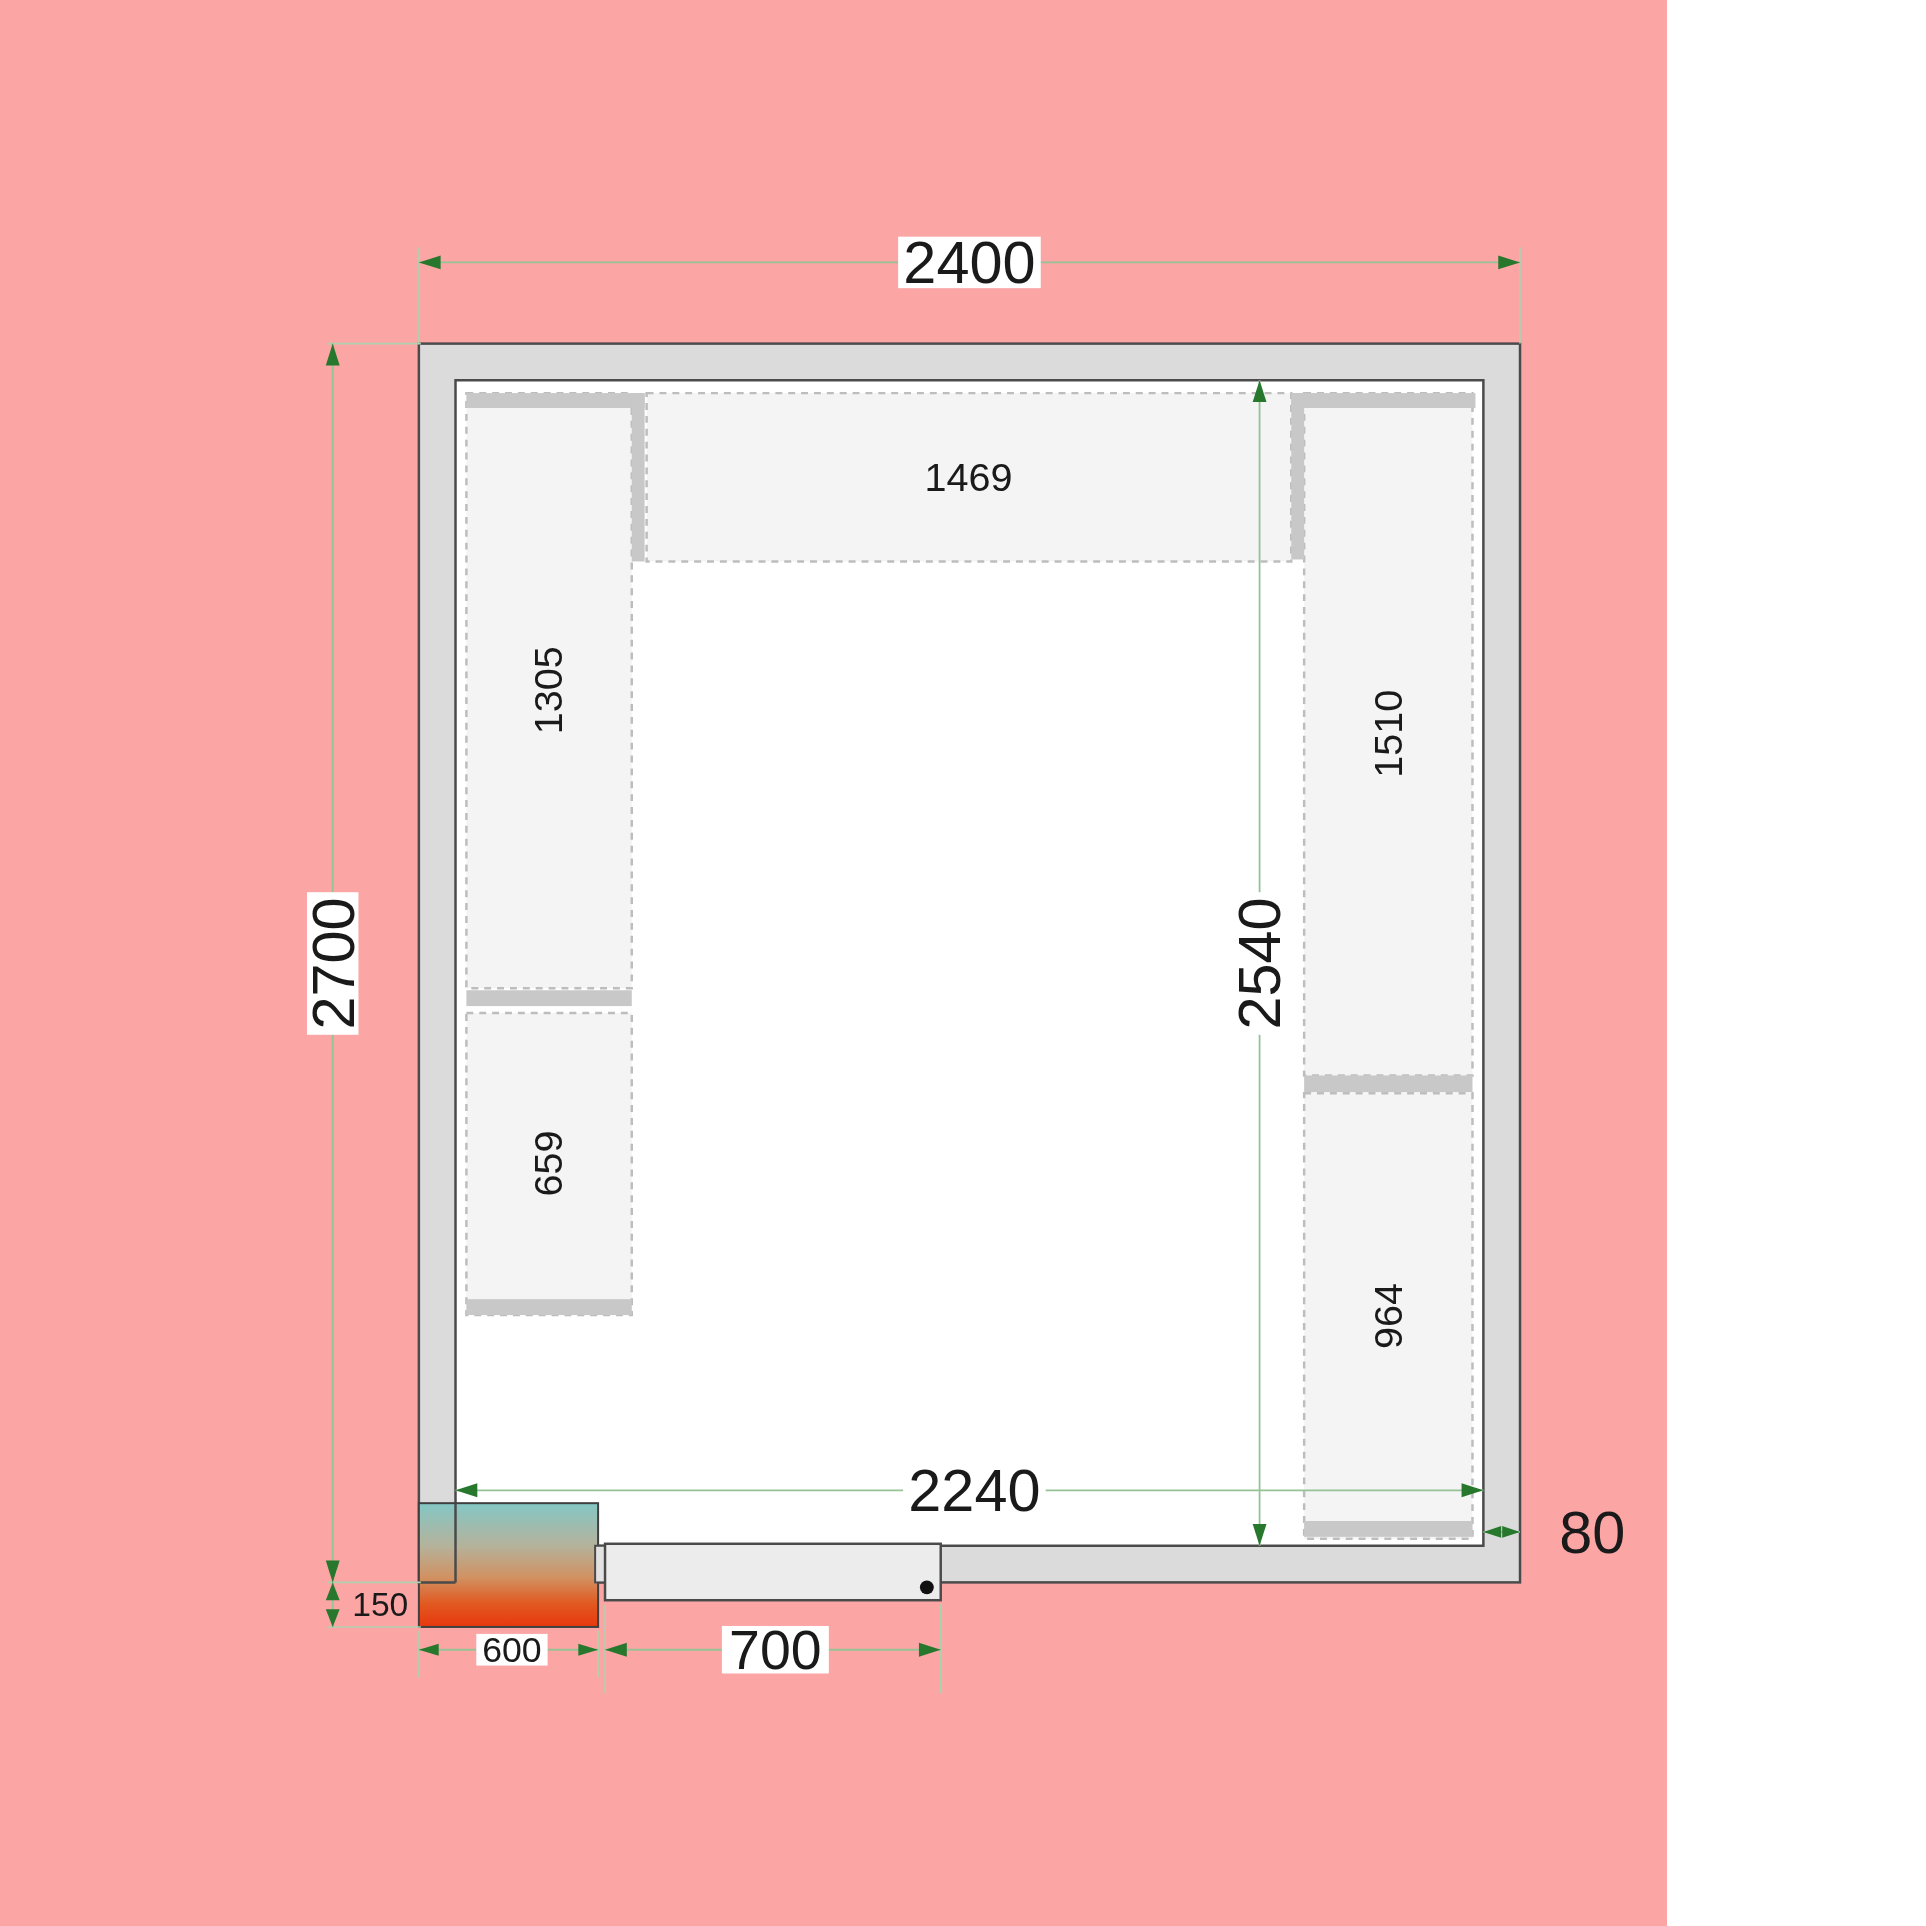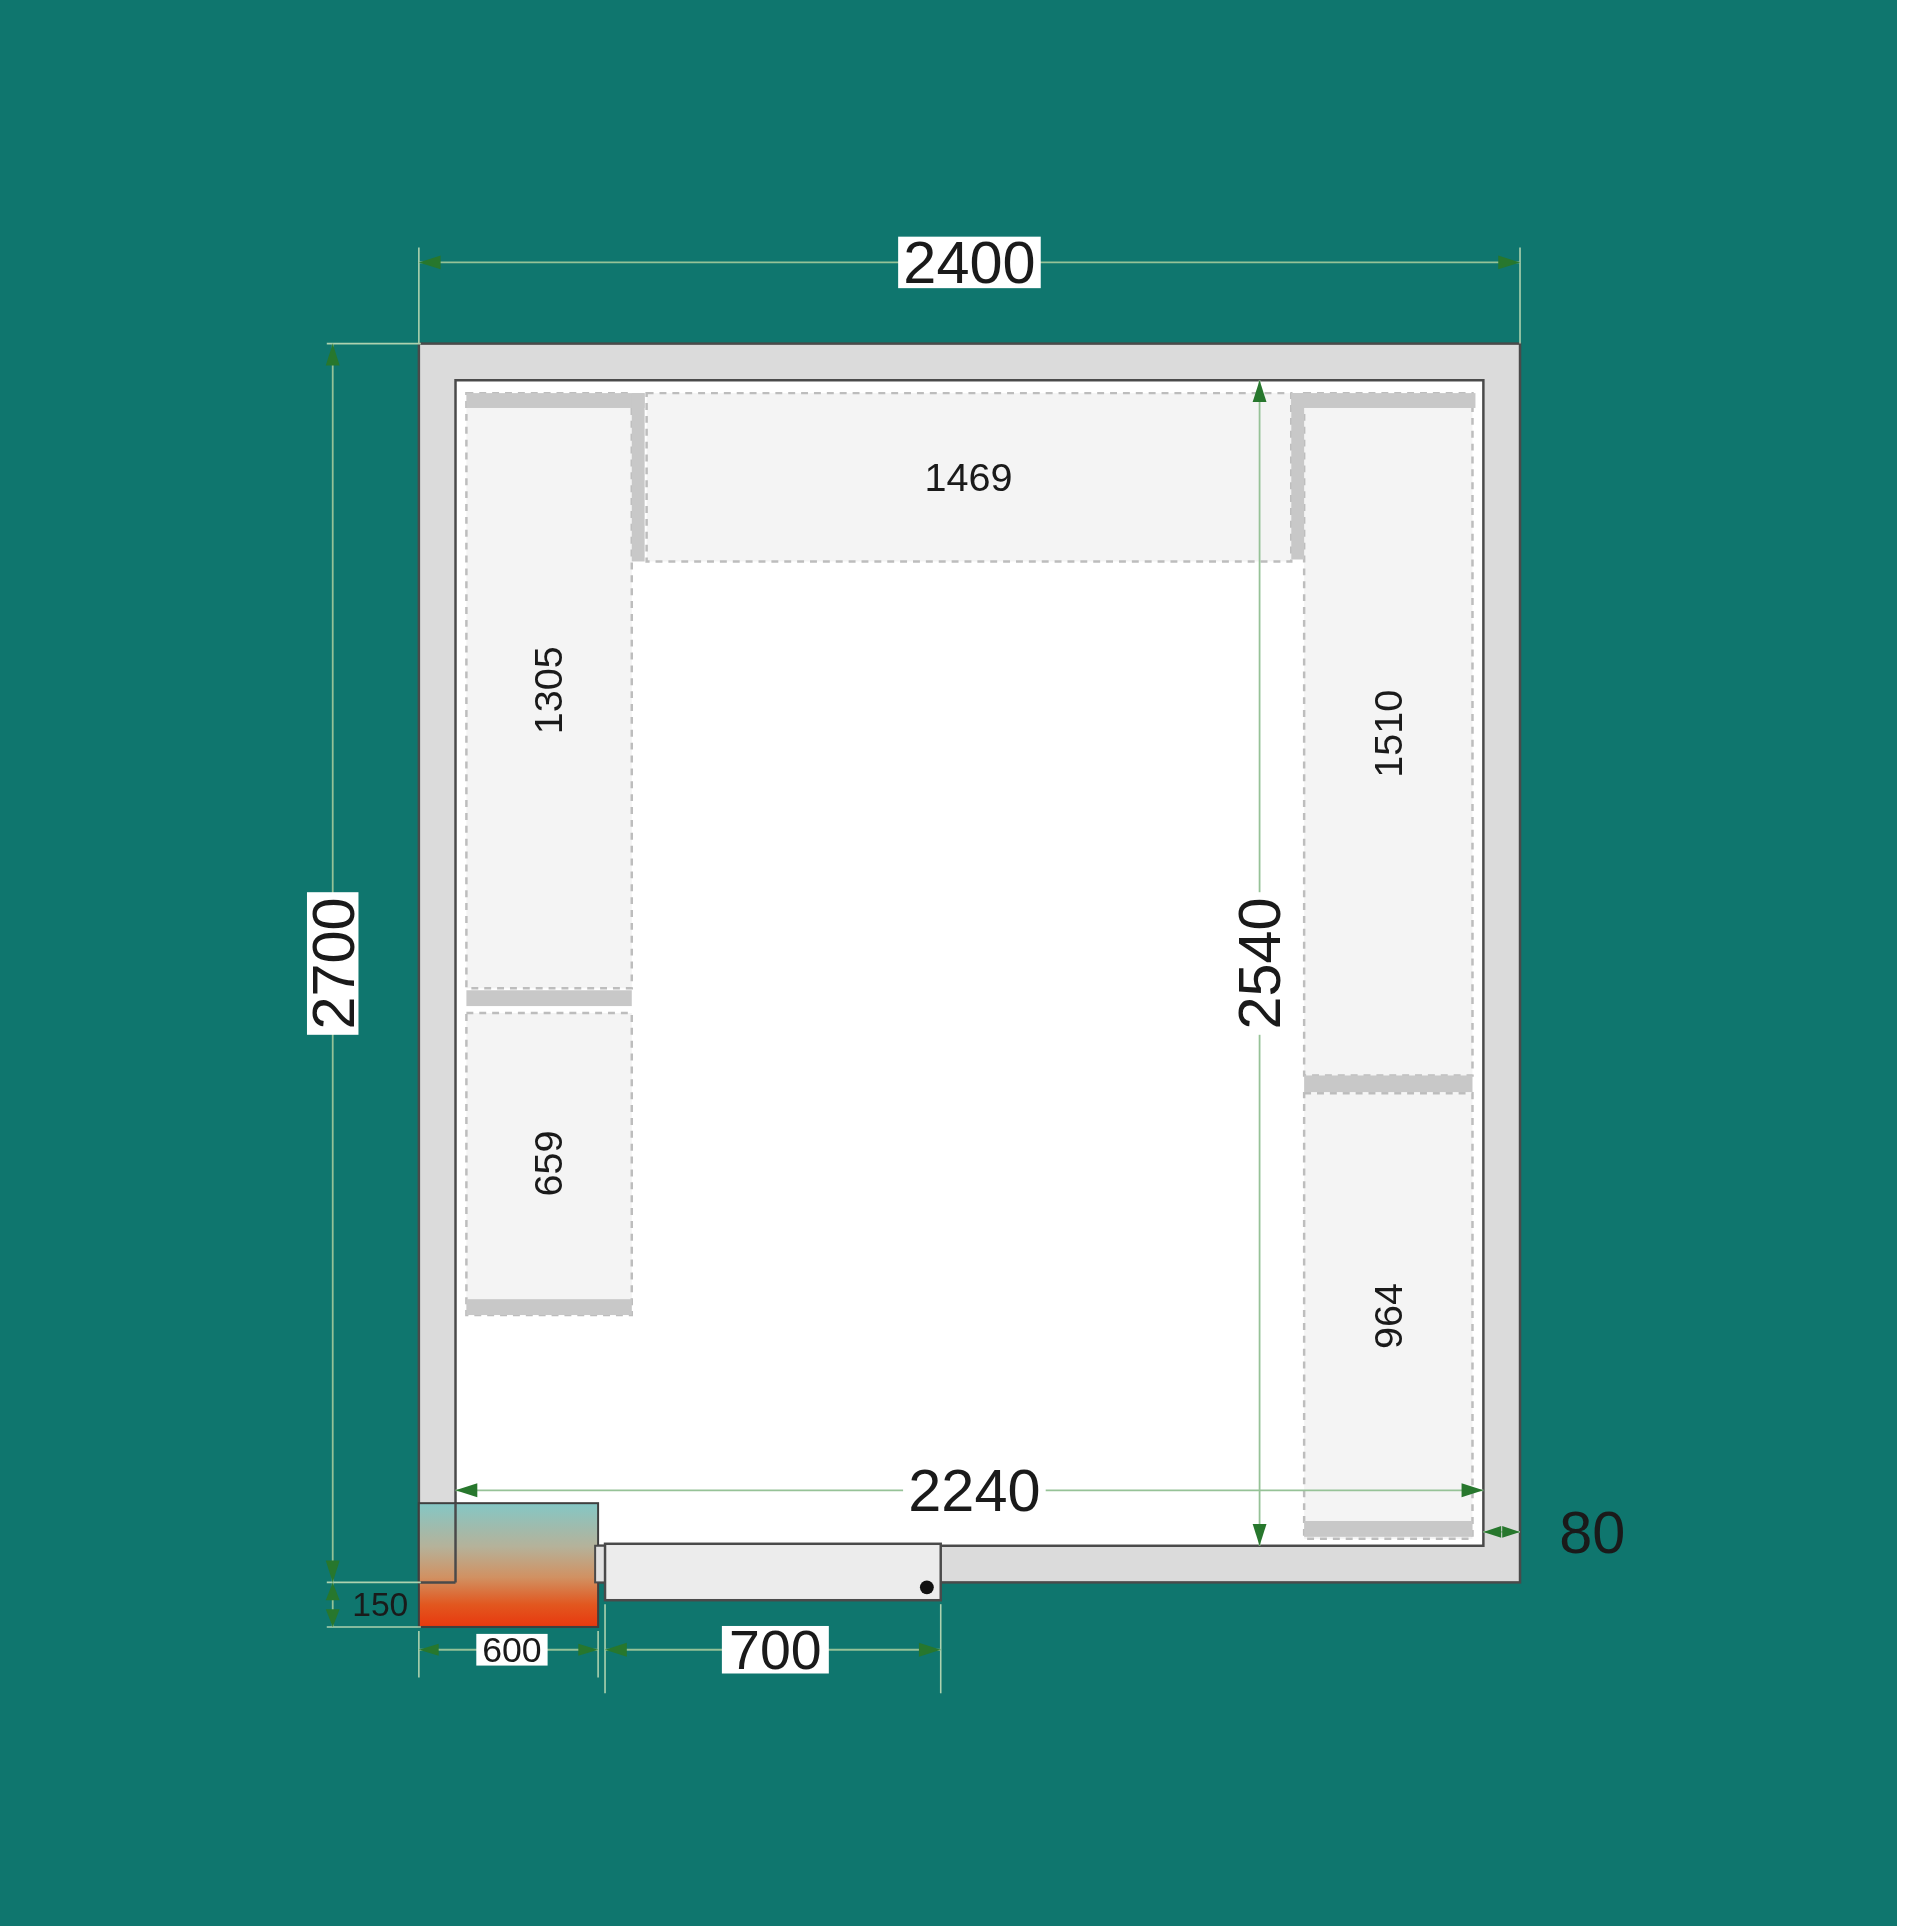--- a/index.html
+++ b/index.html
@@ -1,16 +1,16 @@
 <!DOCTYPE html>
 <html><head>
 <meta charset="utf-8">
 <style>
   html,body{margin:0;padding:0;background:#ffffff;}
-  .stage{width:1897px;height:1927px;position:relative;background:#0f766e;}
+  .stage{width:1667px;height:1927px;position:relative;background:#fca5a5;}
   svg{display:block;}
   .wall{fill:#dbdbdb;stroke:#4a4a4a;stroke-width:2.5;}
   .floor{fill:#ffffff;stroke:#4a4a4a;stroke-width:2.5;}
   .erase{fill:#ffffff;stroke:none;}
   .shelf{fill:#f4f4f4;stroke:#bdbdbd;stroke-width:2.5;stroke-dasharray:7 6;}
   .bar{fill:#c8c8c8;stroke:none;}
   .dimline{stroke:#96c297;stroke-width:1.8;fill:none;}
   .extline{stroke:#aed2af;stroke-width:1.6;fill:none;}
   .arrow{fill:#27772d;stroke:none;}
   .cornerline{stroke:#4a4a4a;stroke-width:2.5;fill:none;}

